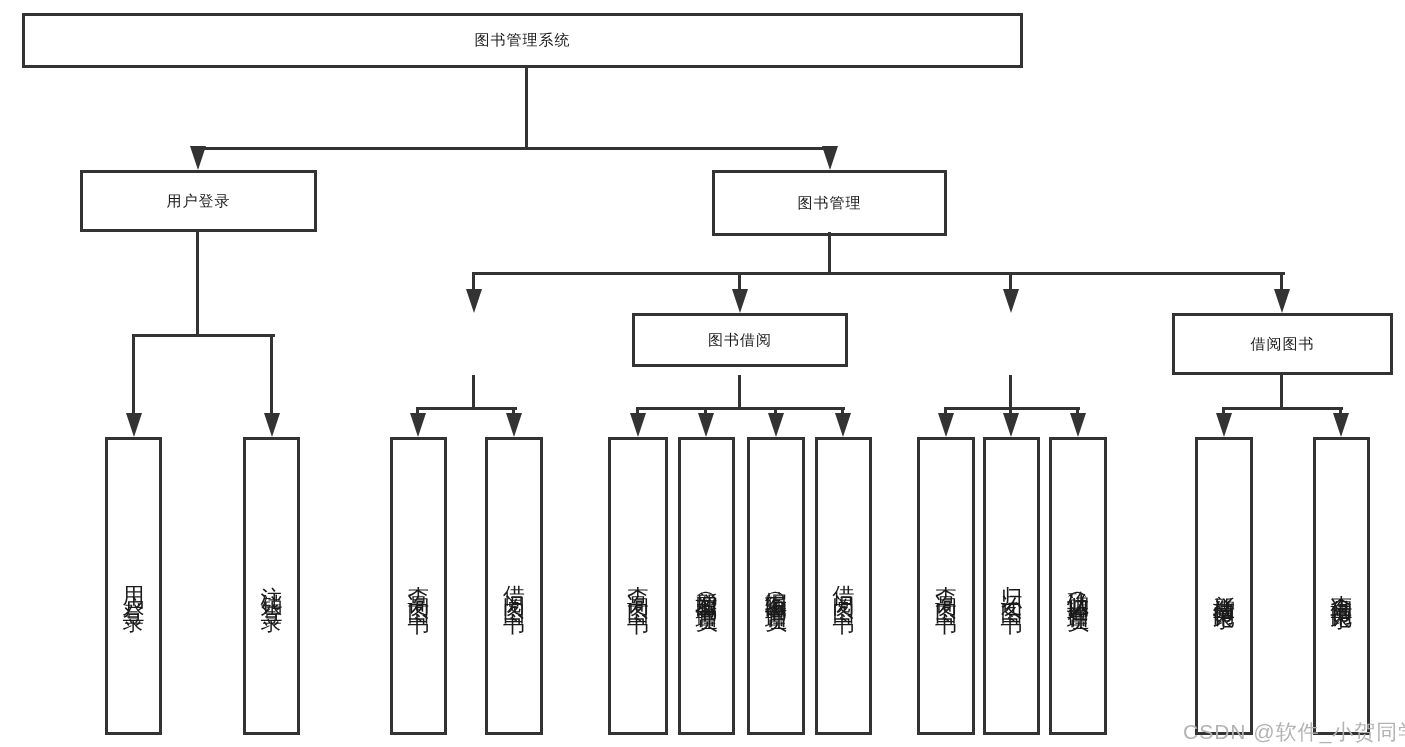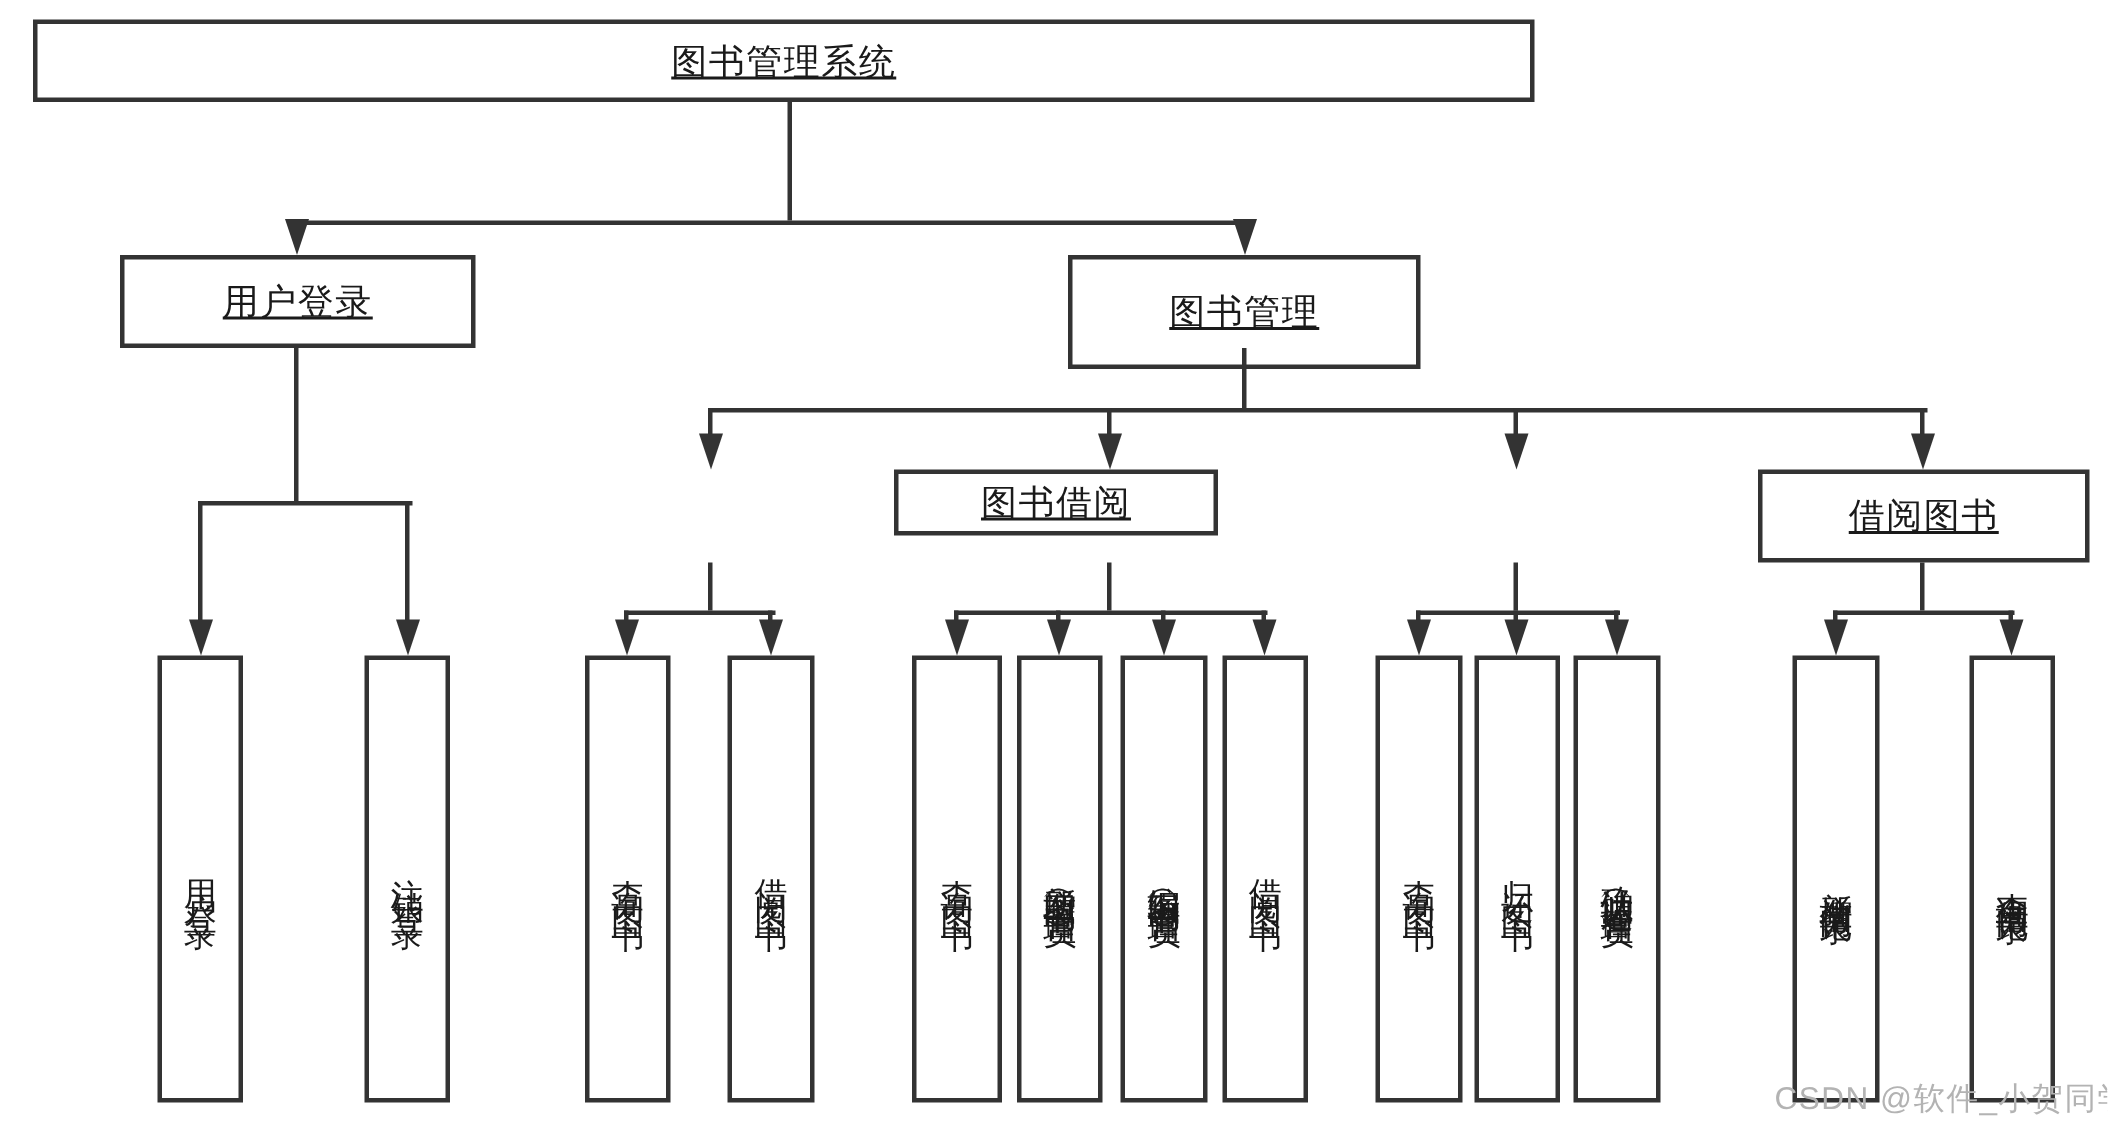--- a/index.html
+++ b/index.html
@@ -4,21 +4,21 @@
 <style>
   html,body{margin:0;padding:0;background:#ffffff;}
   .canvas{
     position:relative;width:1405px;height:747px;background:#ffffff;
     font-family:"Liberation Sans",sans-serif;color:#1a1a1a;overflow:hidden;
   }
   .box{
     position:absolute;box-sizing:border-box;border:3px solid #333333;
     background:#ffffff;display:flex;align-items:center;justify-content:center;
   }
-  .hbox span{font-size:24px;letter-spacing:1px;white-space:nowrap;text-decoration:underline;}
+  .hbox span{font-size:15px;letter-spacing:1px;white-space:nowrap;}
   .vbox span{
     writing-mode:vertical-rl;font-size:22px;letter-spacing:9px;line-height:1;
     white-space:nowrap;
   }
   .vbox.tight span{letter-spacing:3px;}
   .line{position:absolute;background:#333333;}
   .arrow{
     position:absolute;width:0;height:0;
     border-left:8px solid transparent;border-right:8px solid transparent;
     border-top:24px solid #333333;
@@ -33,25 +33,25 @@
 
 <div class="canvas">
 
   <div class="box hbox" style="left:22px;top:13px;width:1001px;height:55px">
     <span>图书管理系统</span>
   </div>
 
   <div class="box hbox" style="left:80px;top:170px;width:237px;height:62px">
     <span>用户登录</span>
   </div>
-  <div class="box hbox" style="left:712px;top:170px;width:235px;height:76px">
+  <div class="box hbox" style="left:712px;top:170px;width:235px;height:66px">
     <span>图书管理</span>
   </div>
 
-  <div class="box hbox" style="left:596px;top:313px;width:216px;height:44px">
+  <div class="box hbox" style="left:632px;top:313px;width:216px;height:54px">
     <span>图书借阅</span>
   </div>
   <div class="box hbox" style="left:1172px;top:313px;width:221px;height:62px">
     <span>借阅图书</span>
   </div>
 
   <div class="box vbox" style="left:105px;top:437px;width:57px;height:298px">
     <span>用户登录</span>
   </div>
   <div class="box vbox" style="left:243px;top:437px;width:57px;height:298px">

